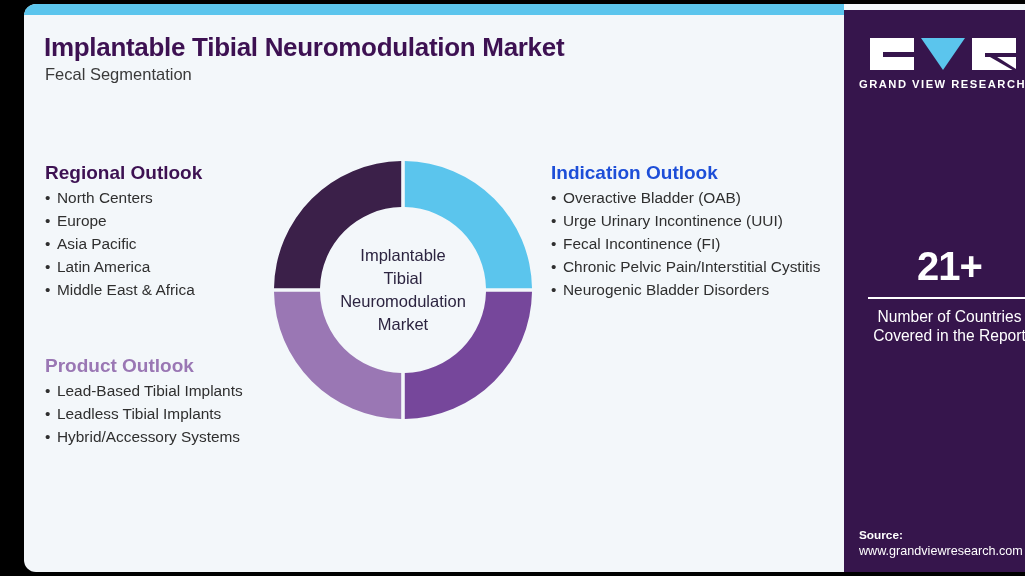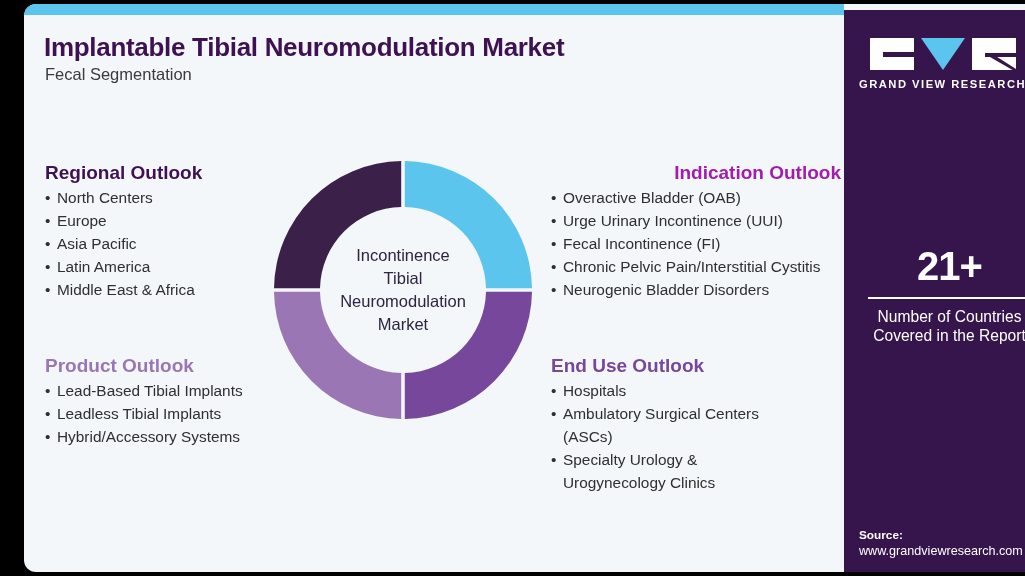--- a/index.html
+++ b/index.html
@@ -101,21 +101,21 @@
     color: #2f2f2f;
   }
 
   #block-regional  { left: 21px;  top: 147px; width: 250px; }
   #block-product   { left: 21px;  top: 340px; width: 260px; }
   #block-indication{ left: 527px; top: 147px; width: 290px; }
   #block-enduse    { left: 527px; top: 340px; width: 230px; }
 
   #block-regional h3   { color: #3d1152; }
   #block-product h3    { color: #9a77b4; }
-  #block-indication h3 { color: #a21caf; text-align: right; }
+  #block-indication h3 { color: #1d4ed8; }
   #block-enduse h3     { color: #76479b; }
 
   
   .donut-wrap {
     position: absolute;
     left: 248px;
     top: 144px;
     width: 262px;
     height: 262px;
   }
@@ -252,41 +252,33 @@
         <h3>Indication Outlook</h3>
         <ul>
           <li>Overactive Bladder (OAB)</li>
           <li>Urge Urinary Incontinence (UUI)</li>
           <li>Fecal Incontinence (FI)</li>
           <li>Chronic Pelvic Pain/Interstitial Cystitis</li>
           <li>Neurogenic Bladder Disorders</li>
         </ul>
       </div>
 
-      <div class="block" id="block-enduse">
-        <h3>End Use Outlook</h3>
-        <ul>
-          <li>Hospitals</li>
-          <li>Ambulatory Surgical Centers (ASCs)</li>
-          <li>Specialty Urology &amp; Urogynecology Clinics</li>
-        </ul>
-      </div>
 
       <div class="donut-wrap">
         <svg width="262" height="262" viewBox="0 0 262 262">
           <g transform="translate(131,131)">
 
             <path fill="#5bc5ed" d="M 1.8 -129 A 129 129 0 0 1 129 -1.8 L 83 -1.8 A 83 83 0 0 0 1.8 -83 Z"></path>
             <path fill="#76479b" d="M 129 1.8 A 129 129 0 0 1 1.8 129 L 1.8 83 A 83 83 0 0 0 83 1.8 Z"></path>
             <path fill="#9a77b4" d="M -1.8 129 A 129 129 0 0 1 -129 1.8 L -83 1.8 A 83 83 0 0 0 -1.8 83 Z"></path>
             <path fill="#3b2049" d="M -129 -1.8 A 129 129 0 0 1 -1.8 -129 L -1.8 -83 A 83 83 0 0 0 -83 -1.8 Z"></path>
           </g>
         </svg>
         <div class="donut-center">
-          <span>Incontinence</span>
+          <span>Implantable</span>
           <span>Tibial</span>
           <span>Neuromodulation</span>
           <span>Market</span>
         </div>
       </div>
 
     </div>
 
     <div class="sidebar">
 

